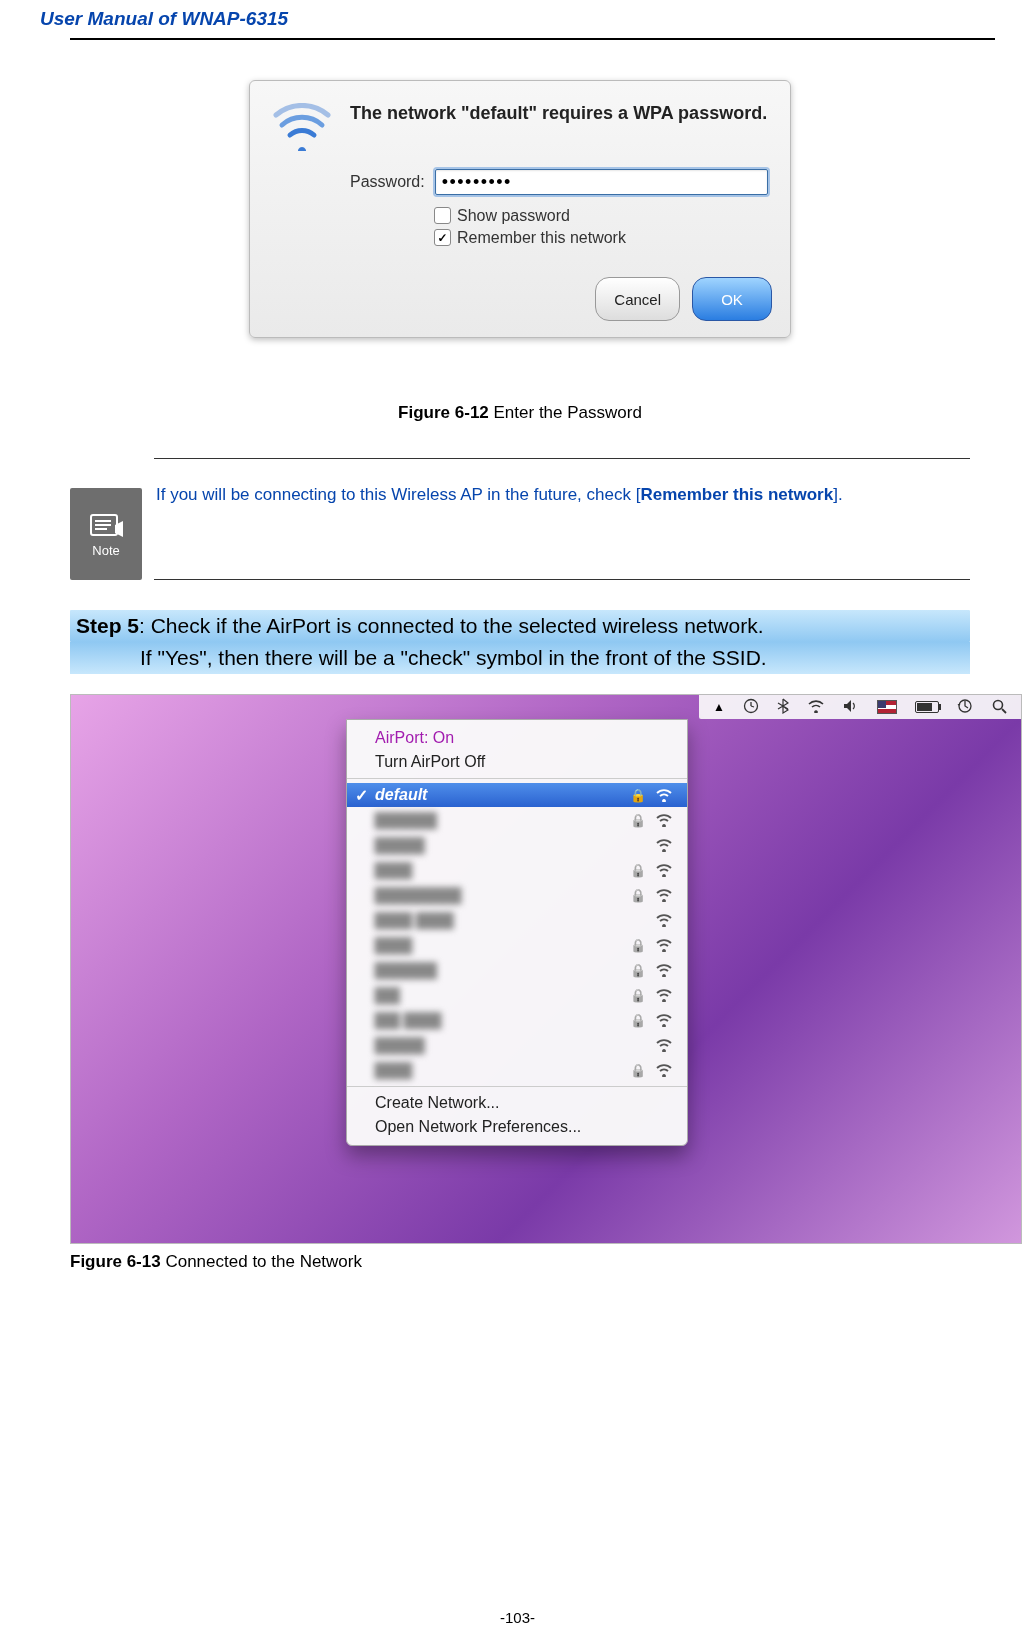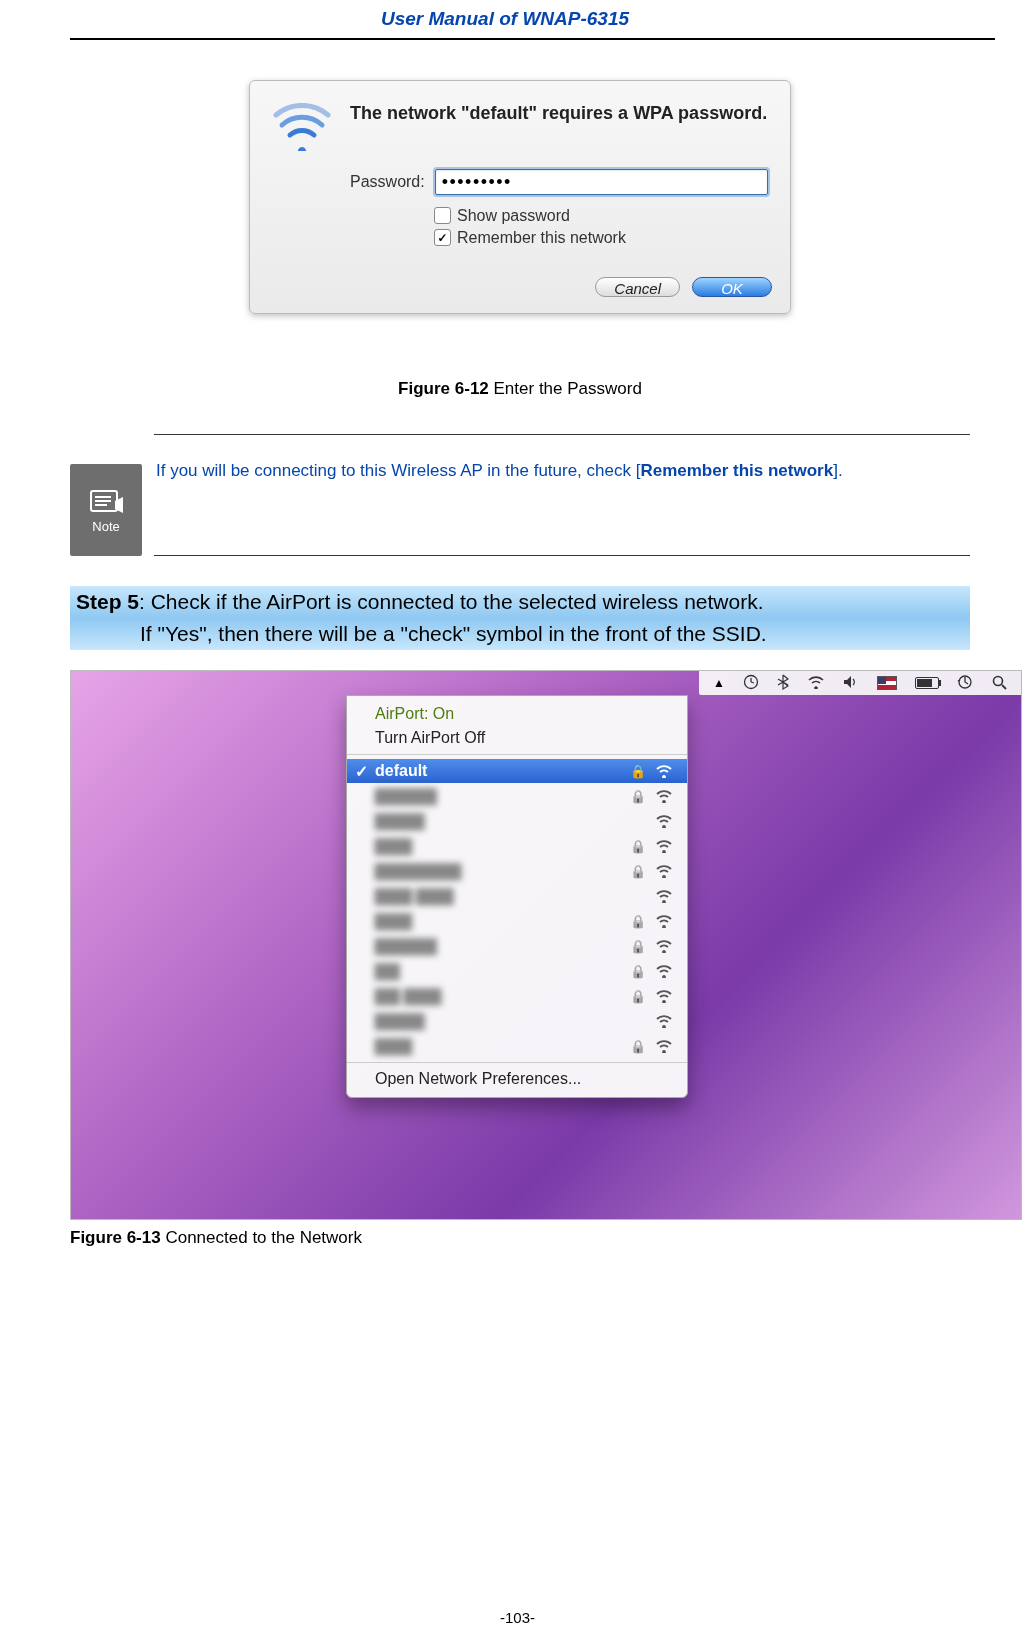--- a/index.html
+++ b/index.html
@@ -6,21 +6,21 @@
     margin: 0;
     padding: 0;
     font-family: Arial, Helvetica, sans-serif;
     background: #fff;
     width: 1035px;
     height: 1632px;
     position: relative;
     box-sizing: border-box;
   }
   .page-header {
-    text-align: center;
+    text-align: left;
     padding: 8px 65px 8px 40px;
     font-style: italic;
     font-weight: bold;
     color: #0645ad;
     font-size: 19px;
   }
   .header-rule {
     margin: 0 40px 0 70px;
     border: none;
     border-top: 2px solid #000;
@@ -77,29 +77,28 @@
     display:flex; align-items:center; justify-content:center;
     background: #fff; font-size:12px; line-height:1;
   }
   .chk.checked::before { content:"✓"; color:#000; font-weight:bold; }
   .dialog-footer {
     display:flex; justify-content:flex-end; gap:12px;
     padding: 10px 18px 16px 18px;
   }
   .btn {
     min-width: 80px;
-    height: 20px;
+    height: 44px;
     border-radius: 14px;
     border: 1px solid #999;
     background: linear-gradient(#fff,#ddd);
     font-size: 15px;
     color:#222;
     cursor: pointer;
     padding: 2px 18px;
-    font-style: italic;
   }
   .btn.default {
     border-color: #2a57a5;
     background: linear-gradient(#9fd4ff,#2a7de1);
     color:#fff;
     font-weight: 500;
   }
   .figure-caption {
     text-align: center;
     margin: 65px 0 35px 0;
@@ -180,21 +179,21 @@
     padding: 6px 0;
     font-size: 16px;
   }
   .dd-item {
     padding: 3px 14px 3px 28px;
     display:flex;
     align-items:center;
     position: relative;
     color:#222;
   }
-  .dd-item.disabled { color:#4d7c0f; }
+  .dd-item.disabled { color:#a21caf; }
   .dd-item.selected {
     background: linear-gradient(#4f8eea,#2a62d0);
     color:#fff;
   }
   .dd-item .check { position:absolute; left:8px; font-weight:bold; }
   .dd-item .ssid-blur {
     filter: blur(3px);
     color: #888;
     font-weight: bold;
   }
@@ -209,21 +208,21 @@
   .dd-sep { height:1px; background:#ccc; margin:4px 0; }
   .fig2-caption { text-align:left; margin: 8px 0 0 0; font-size:17px; }
   .fig2-caption .fignum { font-weight:bold; }
   .page-number {
     position:absolute;
     bottom: 6px;
     width:100%;
     text-align:center;
     font-size: 15px;
   }
-  .ssid-label { font-weight:bold; }
+  .ssid-label { font-weight:bold;font-style:italic; }
 </style>
 </head>
 <body>
 
 <div class="page-header">User Manual of WNAP-6315</div>
 <hr class="header-rule">
 
 <div class="content">
 
   <div class="dialog">
@@ -463,20 +462,21 @@
               <span class="wifi-s">
                 <svg width="18" height="14" viewBox="0 0 18 14">
                   <path d="M2 5 a10 10 0 0 1 14 0 M5 8 a6 6 0 0 1 8 0 M9 12 a1 1 0 1 0 0.01 0" fill="none" stroke="#555" stroke-width="1.8"></path>
                 </svg>
               </span>
             </span>
           </div>
         </div>
 
       <div class="dd-sep"></div>
+      <div class="dd-item">Create Network...</div>
       <div class="dd-item">Open Network Preferences...</div>
     </div>
   </div>
 
   <div class="fig2-caption">
     <span class="fignum">Figure 6-13</span><span> Connected to the Network</span>
   </div>
 
 </div>
 

